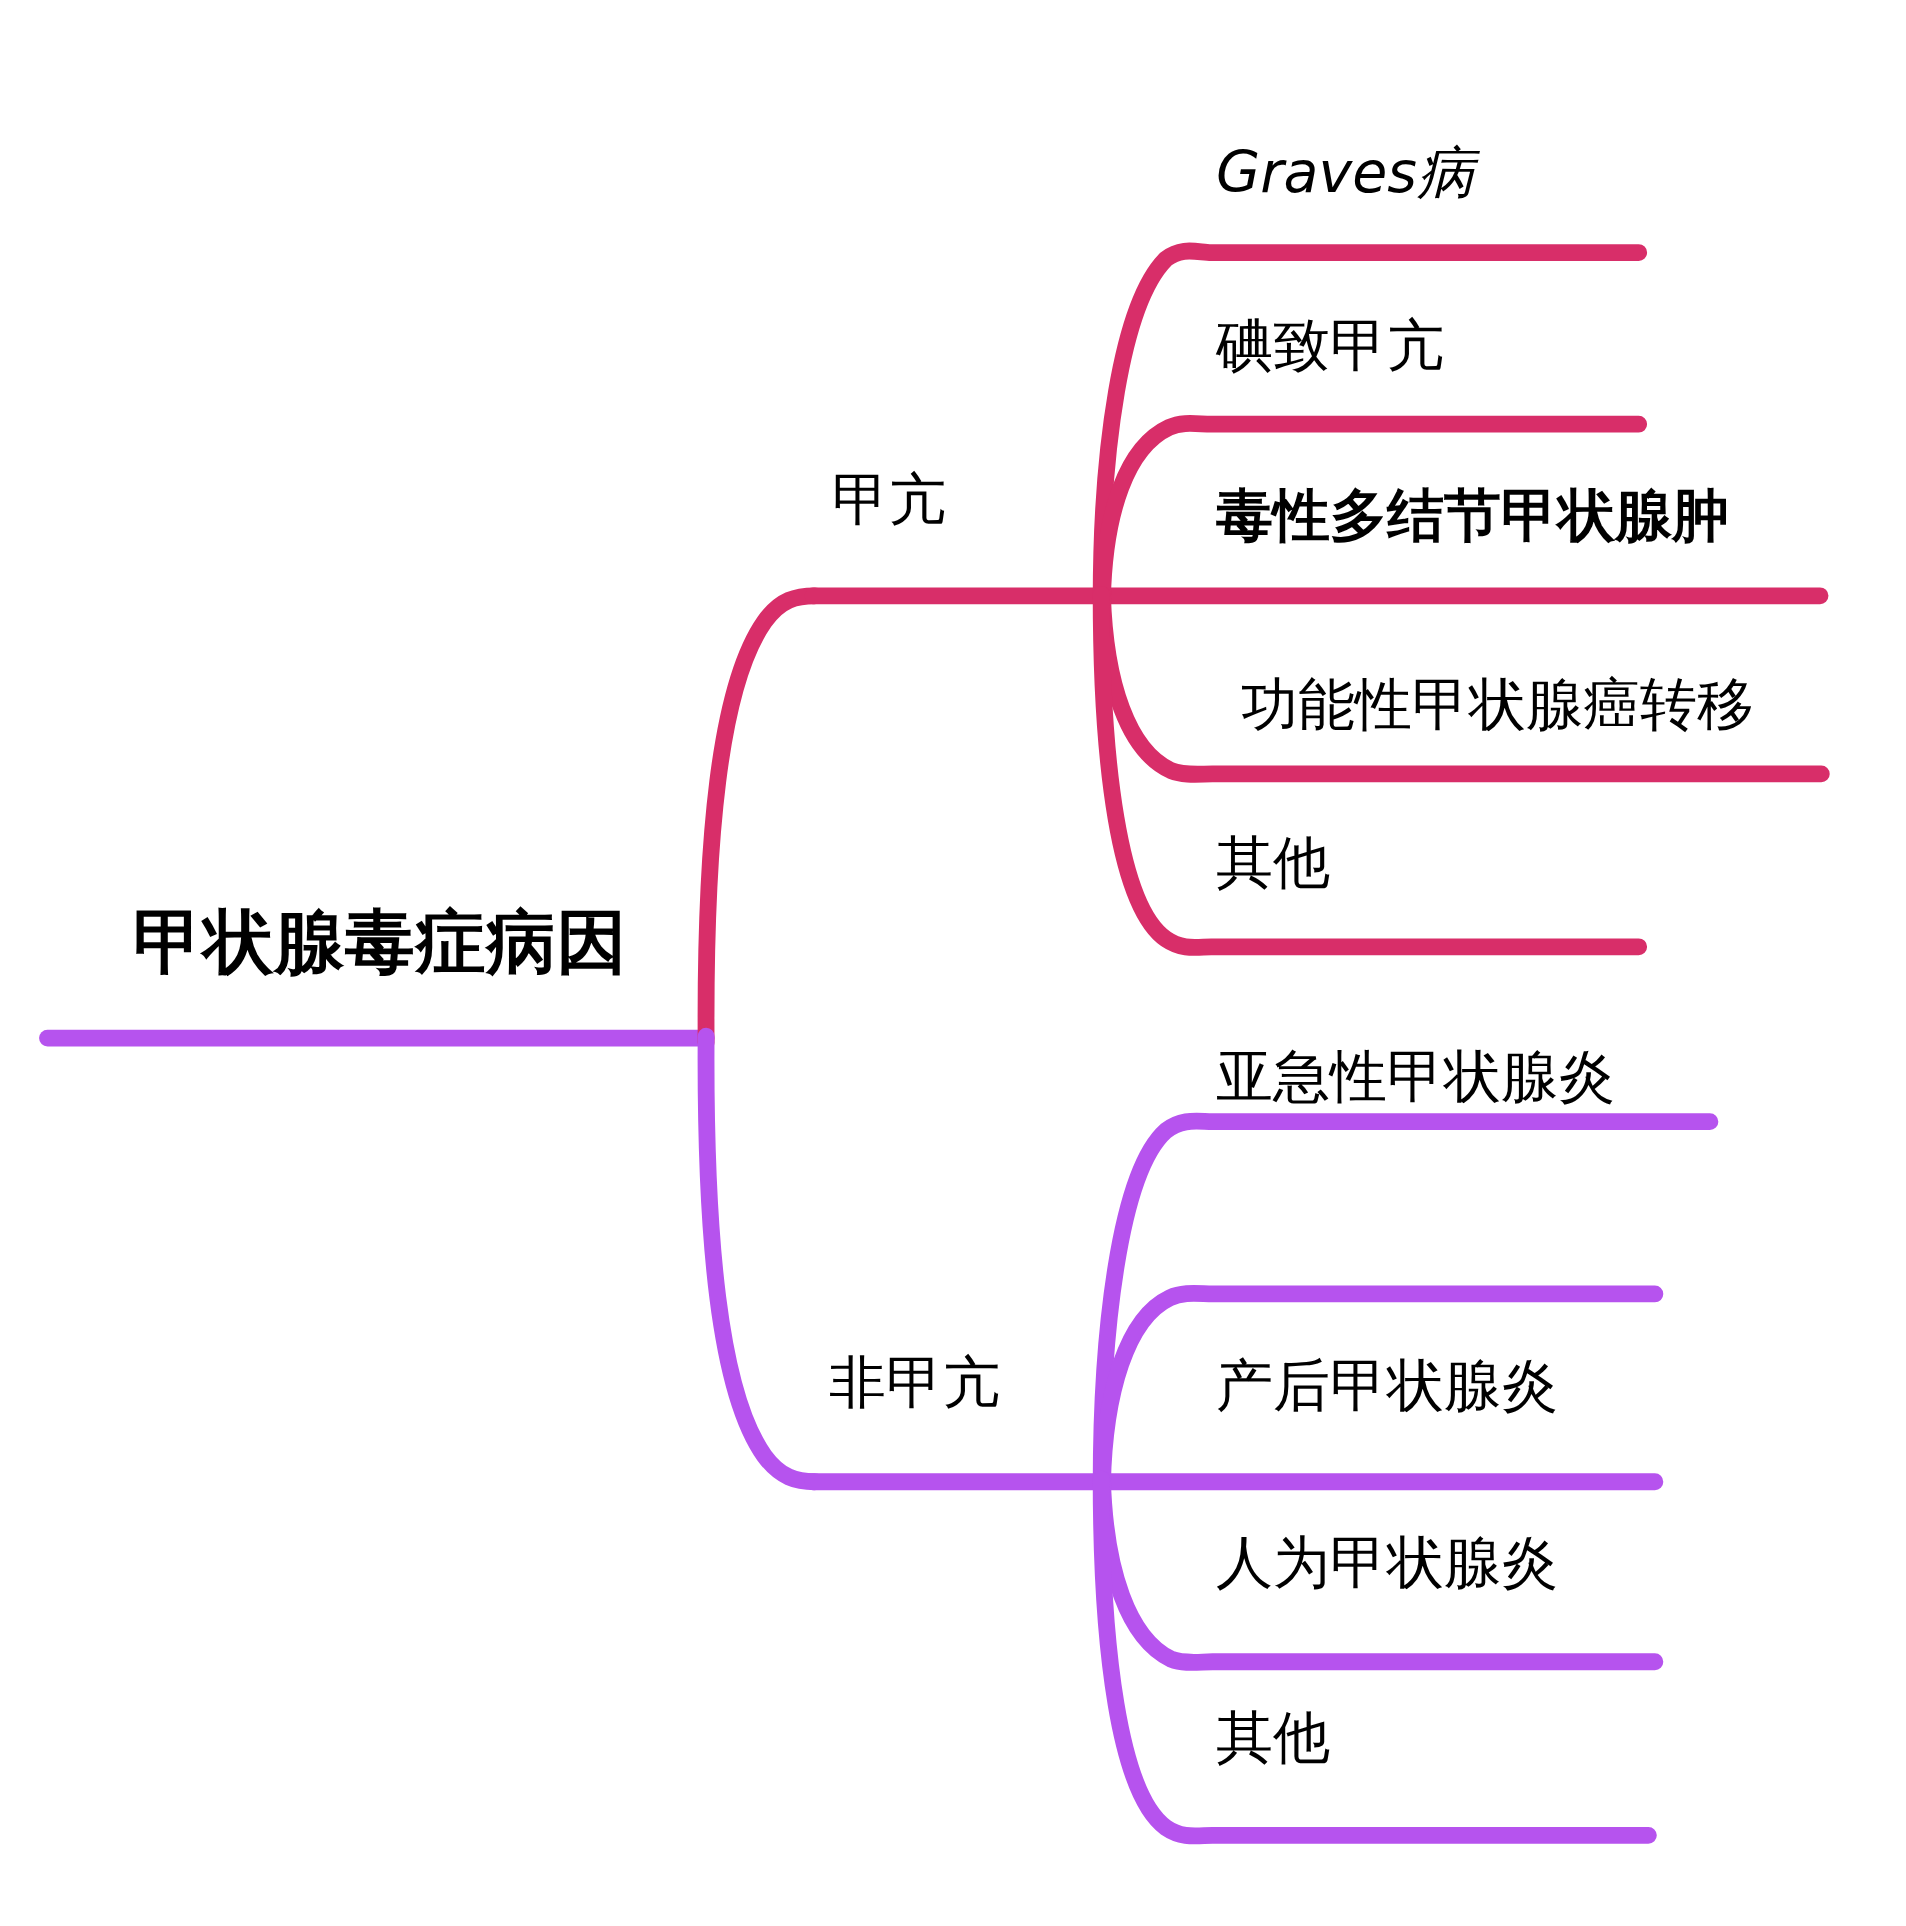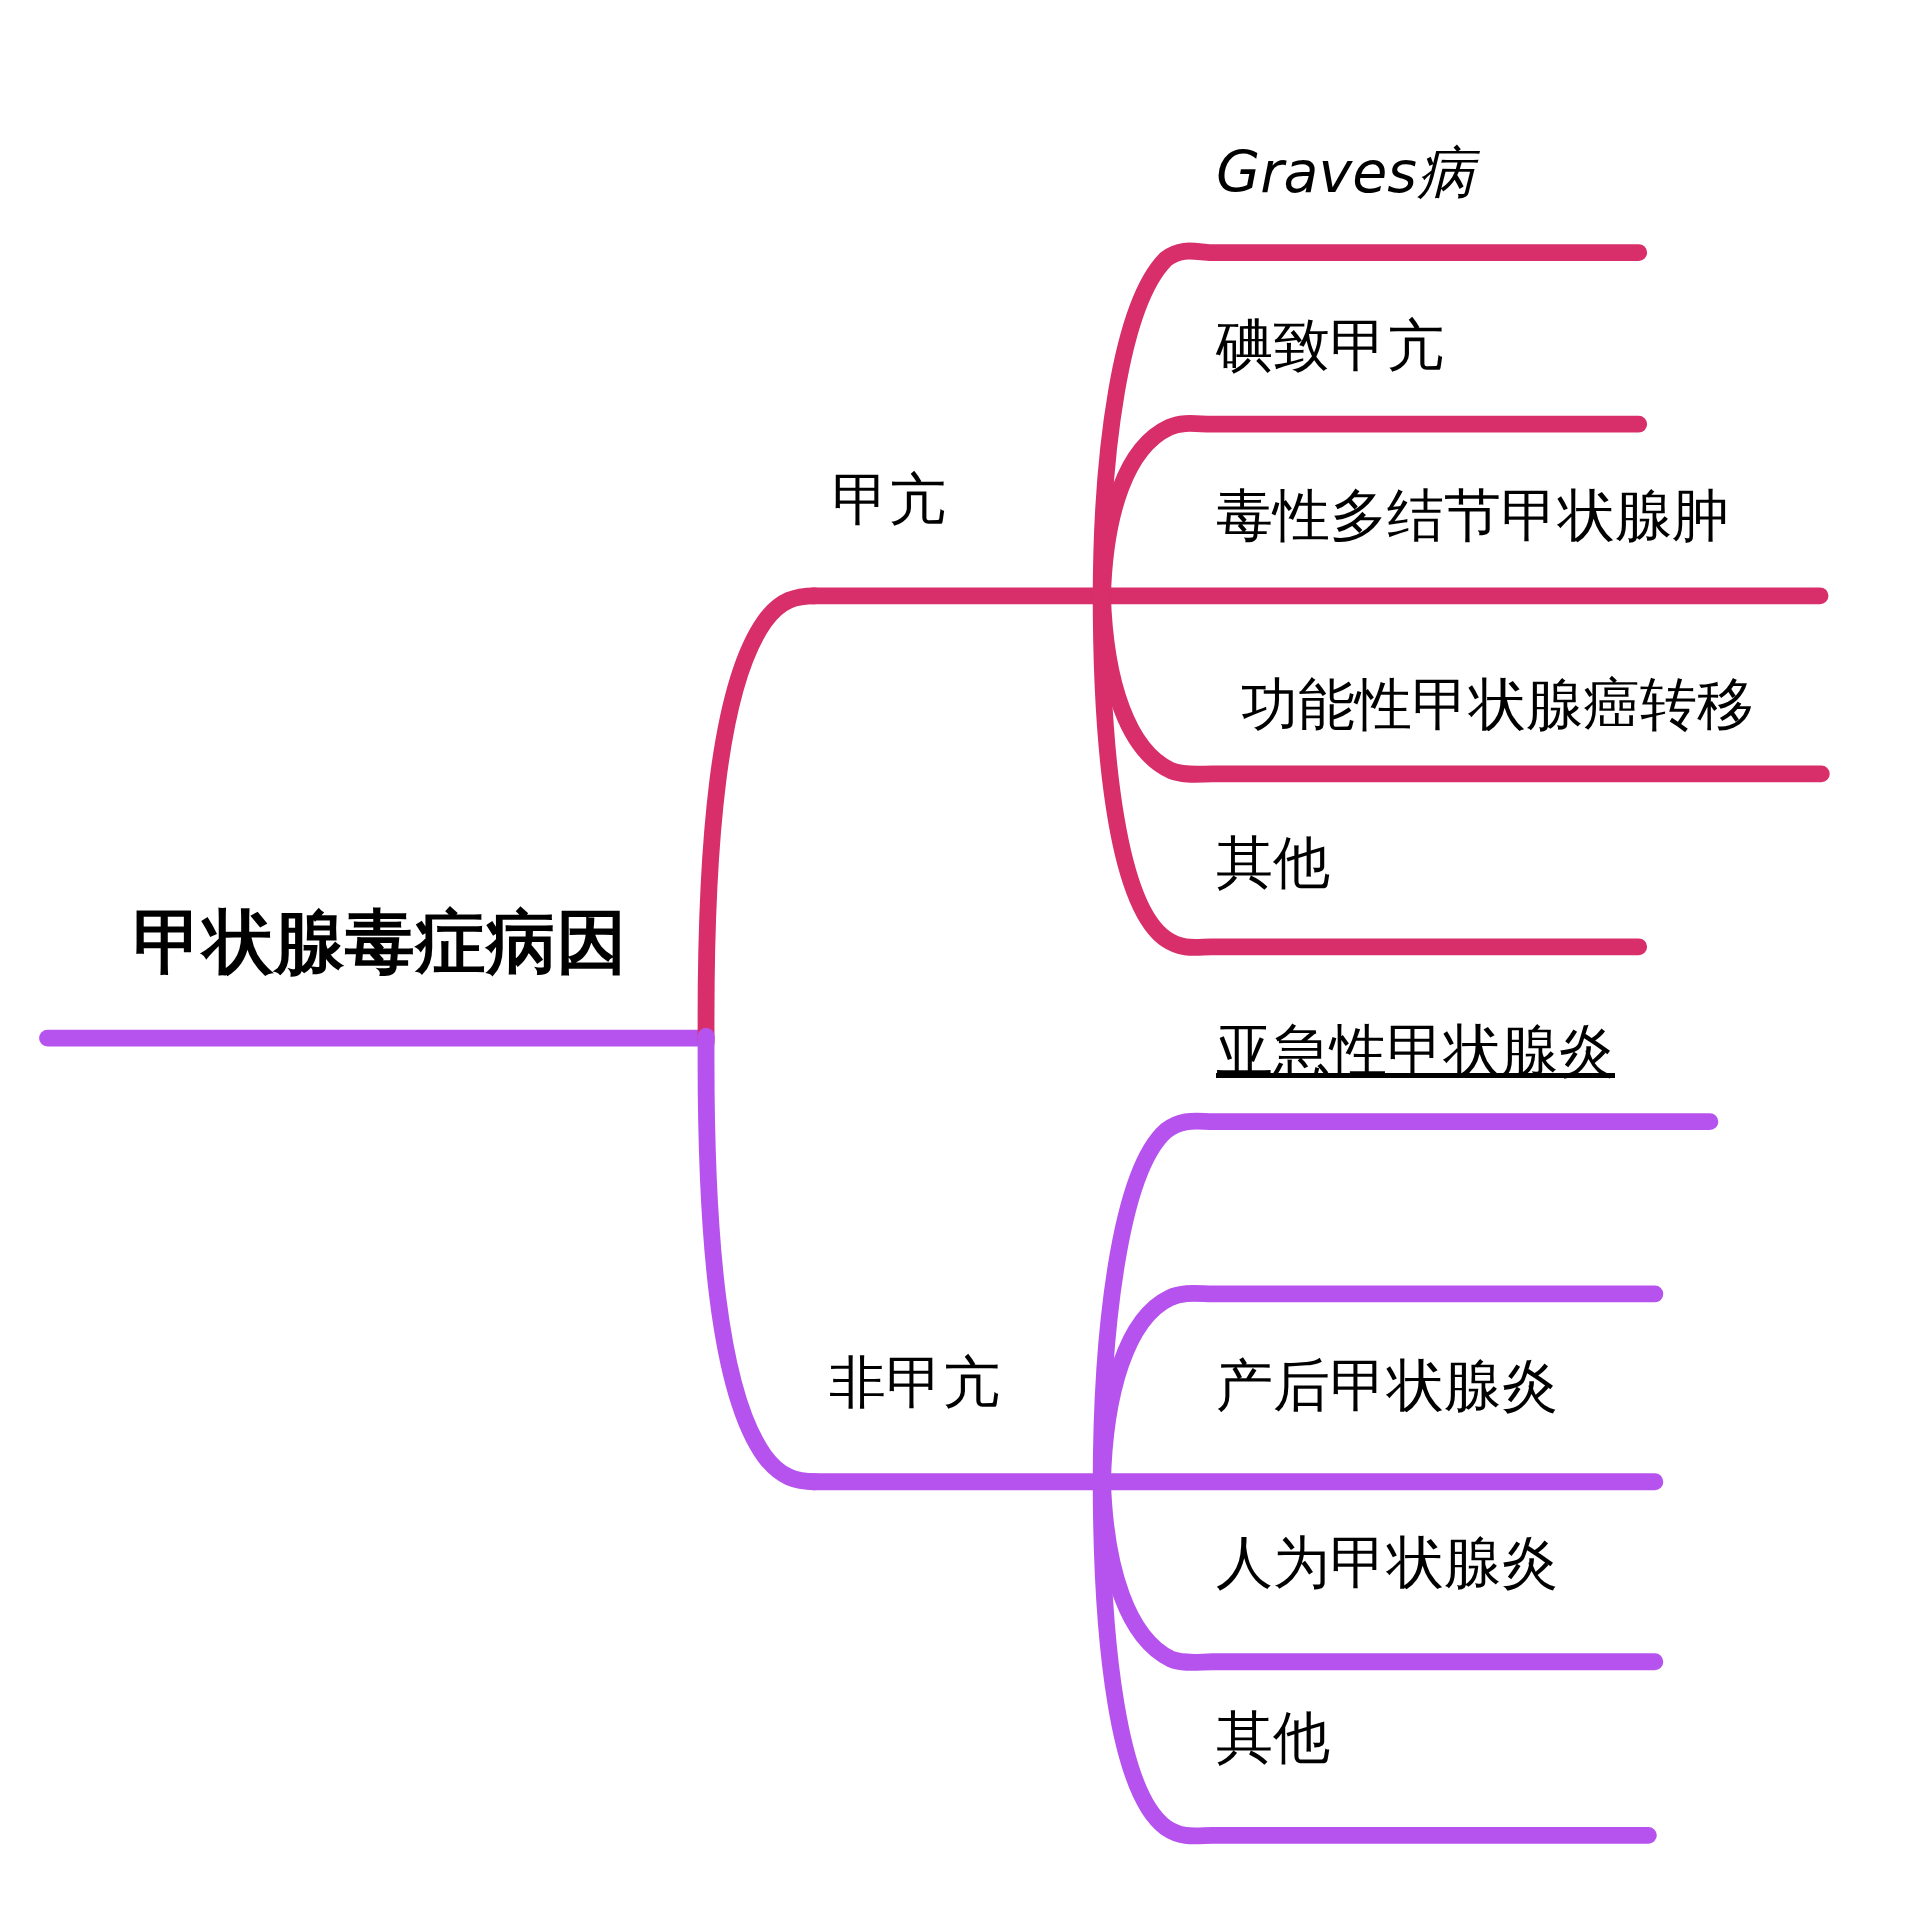--- a/index.html
+++ b/index.html
@@ -83,27 +83,27 @@
   <div class="node-label root-label" style="left:133px; top:907px;">甲状腺毒症病因</div>
 
   <div class="node-label branch-label" style="left:832px; top:471px;">甲亢</div>
 
   <div class="node-label branch-label" style="left:829px; top:1354px;">非甲亢</div>
 
   <div class="node-label leaf-label" style="left:1216px; top:144px;font-style:italic;">Graves病</div>
 
   <div class="node-label leaf-label" style="left:1216px; top:317px;">碘致甲亢</div>
 
-  <div class="node-label leaf-label" style="left:1216px; top:487px;">毒性多结节甲状腺肿</div>
+  <div class="node-label leaf-label" style="left:1216px; top:487px;font-weight:bold;">毒性多结节甲状腺肿</div>
 
   <div class="node-label leaf-label" style="left:1216px; top:676px;margin-left:25px;">功能性甲状腺癌转移</div>
 
   <div class="node-label leaf-label" style="left:1216px; top:834px;">其他</div>
 
-  <div class="node-label leaf-label" style="left:1216px; top:1022px;text-decoration:underline;">亚急性甲状腺炎</div>
+  <div class="node-label leaf-label" style="left:1216px; top:1048px;">亚急性甲状腺炎</div>
 
 
   <div class="node-label leaf-label" style="left:1216px; top:1357px;">产后甲状腺炎</div>
 
   <div class="node-label leaf-label" style="left:1216px; top:1534px;">人为甲状腺炎</div>
 
   <div class="node-label leaf-label" style="left:1216px; top:1709px;">其他</div>
 
 </div>
 

